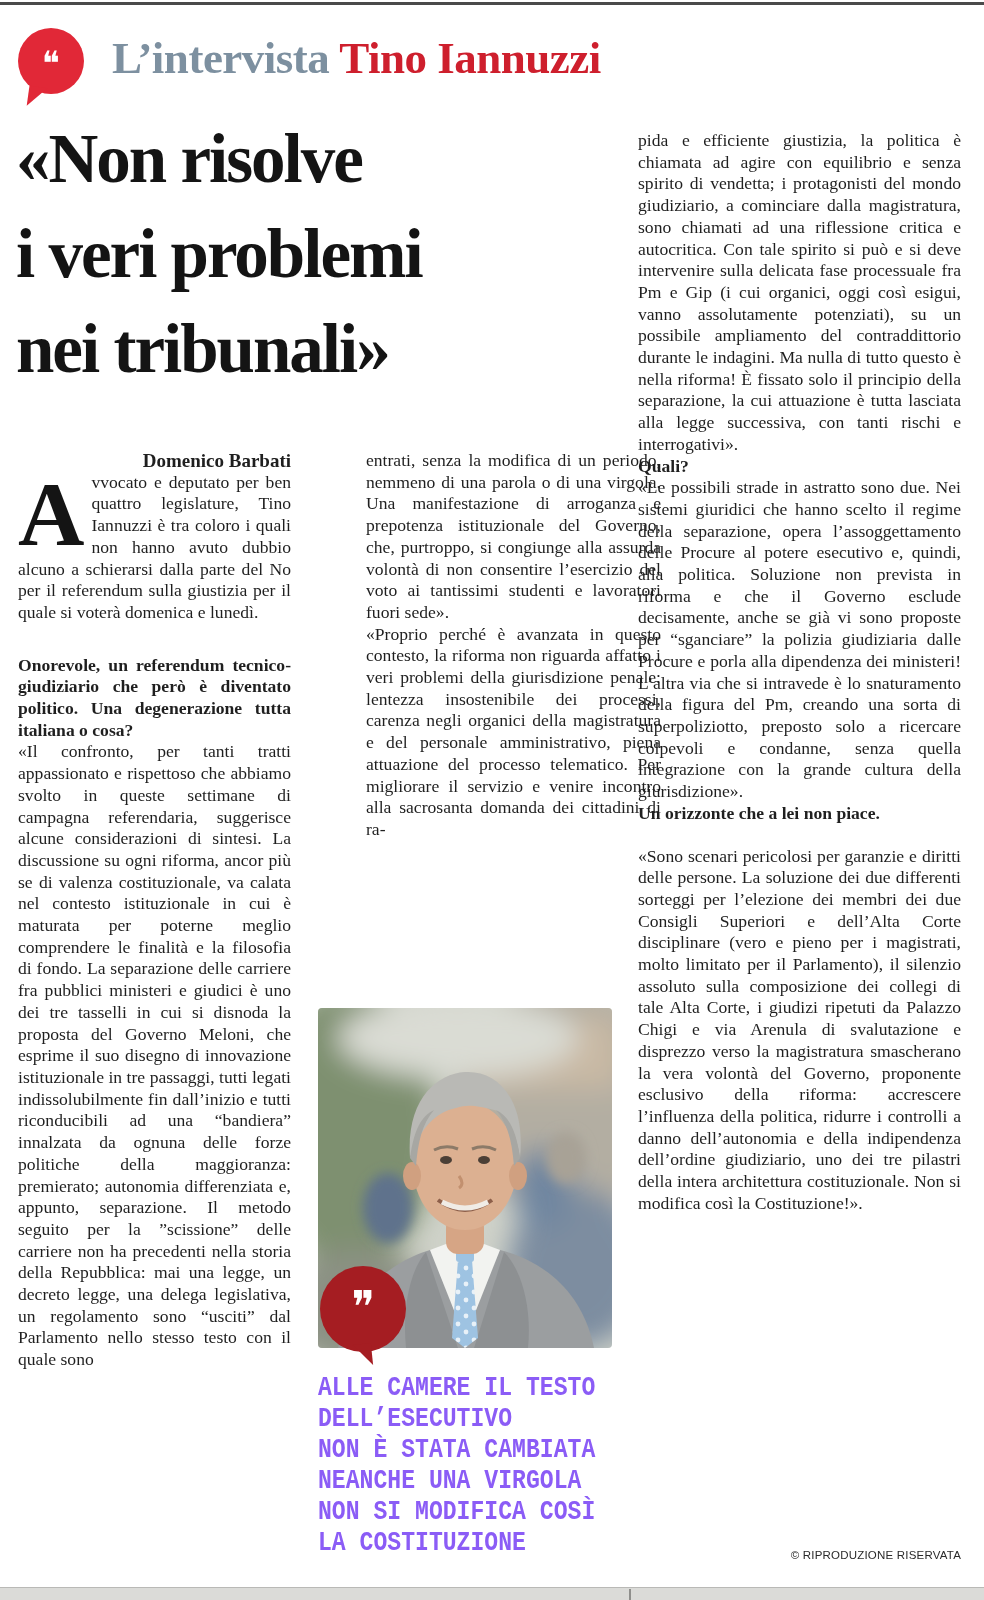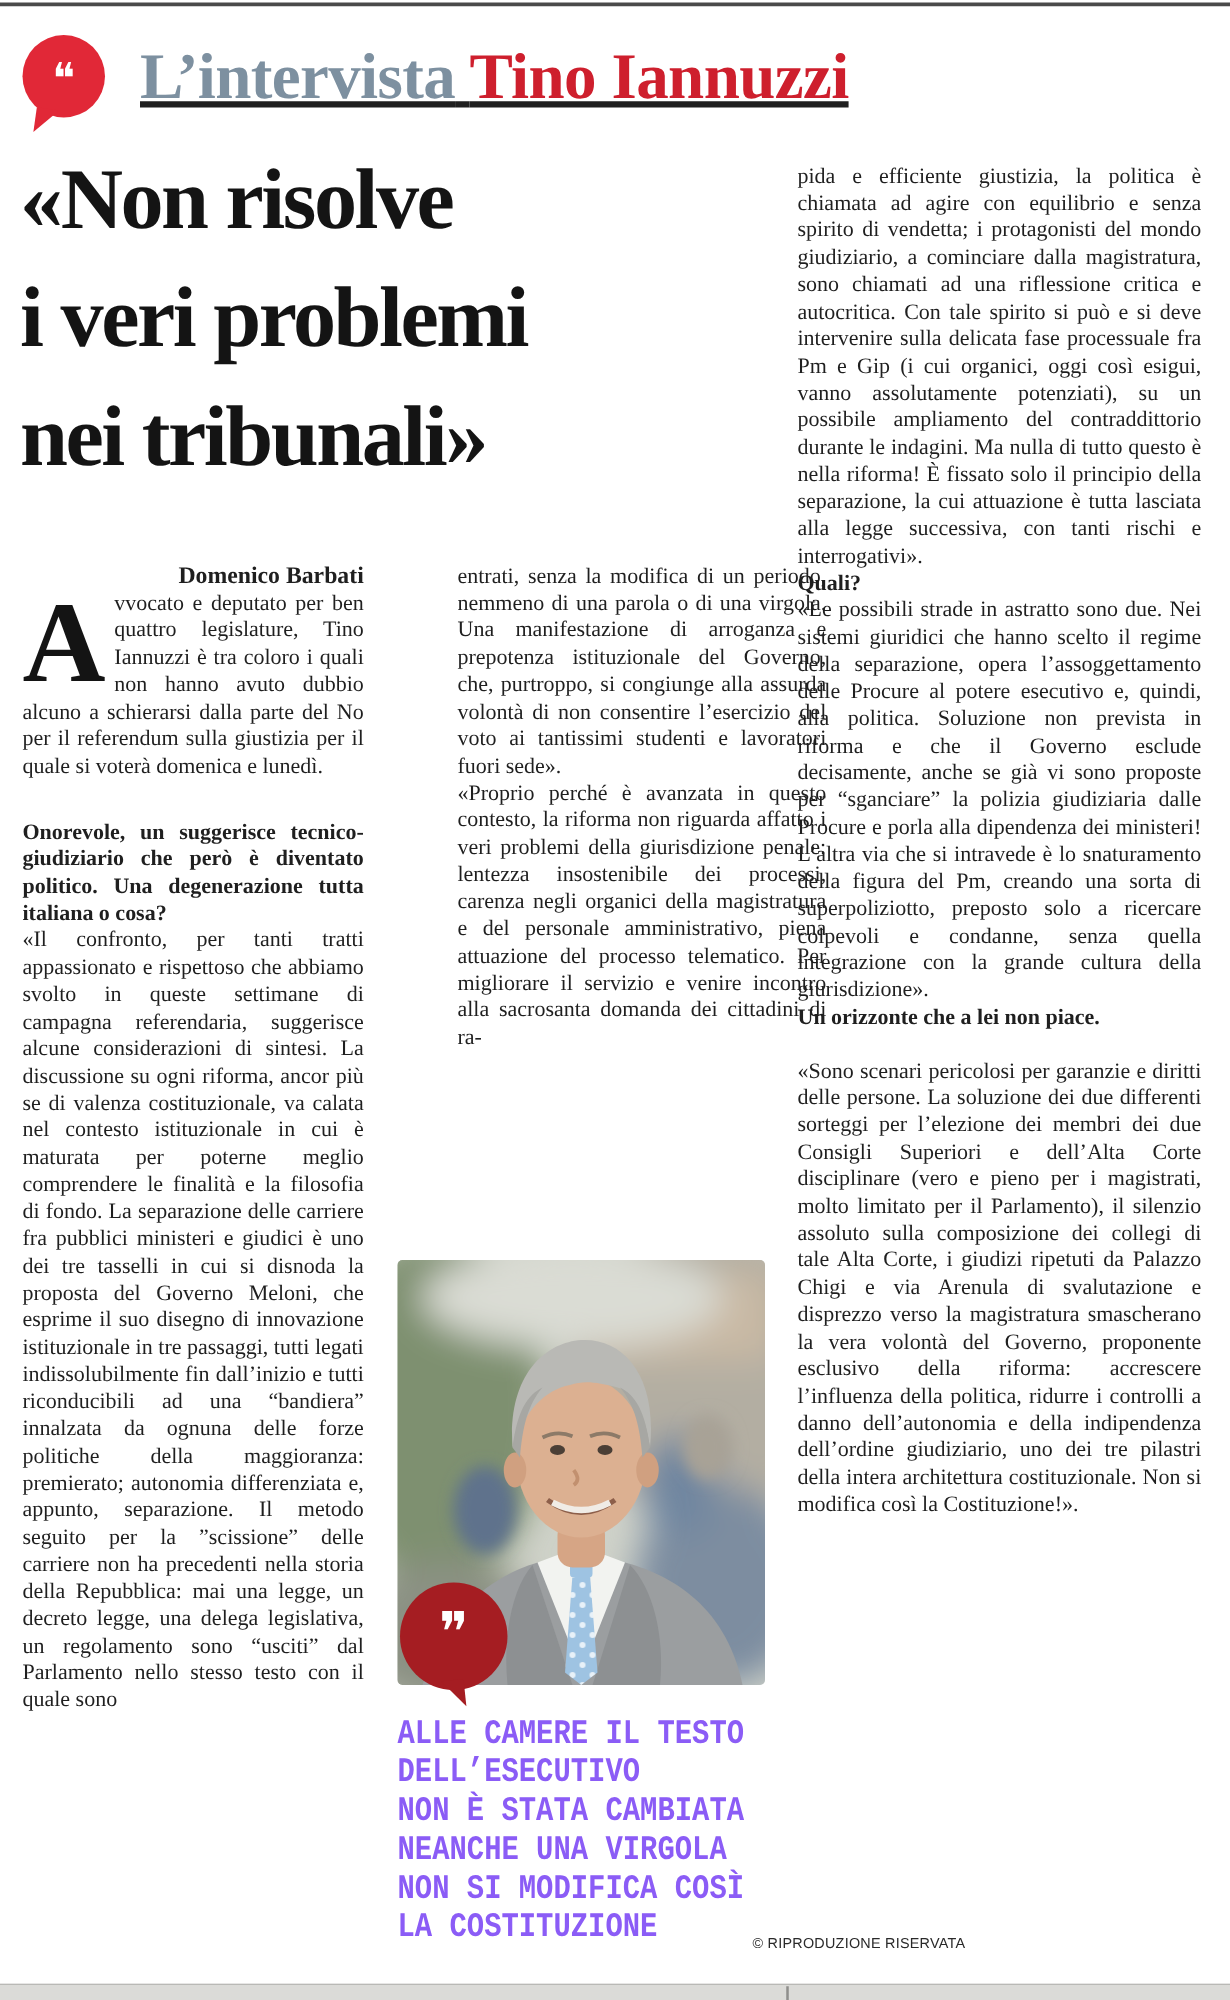--- a/index.html
+++ b/index.html
@@ -20,22 +20,22 @@
   .quote-badge .tail{
     position:absolute;left:10px;bottom:-13px;width:0;height:0;
     border-top:20px solid #e12837;border-right:18px solid transparent;
     transform:rotate(8deg);
   }
   .quote-glyph{
     color:#ffffff;font-family:"DejaVu Sans", sans-serif;font-size:34px;
     line-height:1;transform:translateY(2px);
   }
   .kicker-text{
-    position:absolute;left:94px;top:8px;font-weight:700;font-size:52px;
-    letter-spacing:-0.5px;white-space:nowrap;text-decoration:underline;
+    position:absolute;left:94px;top:8px;font-weight:700;font-size:45px;
+    letter-spacing:-0.5px;white-space:nowrap;
   }
   .kicker-label{color:#7d90a0;}
   .kicker-subject{color:#ce1f2d;}
 
   
   .headline{left:16px;top:112px;width:610px;}
   .headline .hl-line{
     font-weight:700;font-size:69px;line-height:95px;color:#141414;
     letter-spacing:-2px;white-space:nowrap;
   }
@@ -72,21 +72,21 @@
   
   .caption{left:318px;top:1372px;width:300px;color:#8b5cf6;
     font-family:Liberation Mono, monospace;font-weight:700;}
   .caption .cap-line{
     font-size:27.5px;line-height:31px;letter-spacing:0;white-space:nowrap;
     transform:scaleX(0.84);transform-origin:left center;
   }
 
   
   .copyright{
-    left:602px;top:1549px;width:323px;text-align:left;
+    left:638px;top:1549px;width:323px;text-align:right;
     font-family:"Liberation Sans", sans-serif;font-size:11.5px;color:#2a2a2a;
     letter-spacing:0.2px;
   }
 
   
   .bottom-strip{
     left:0;top:1587px;width:984px;height:13px;background:#dbdbd8;
     border-top:1px solid #b9b9b6;
   }
   .bottom-tick{left:629px;top:1589px;width:2px;height:11px;background:#8f8f8c;}
@@ -109,21 +109,21 @@
 
 <div class="abs headline">
   <div class="hl-line">«Non risolve</div>
   <div class="hl-line">i veri problemi</div>
   <div class="hl-line">nei tribunali»</div>
 </div>
 
 <div class="abs col col1">
   <p class="byline">Domenico Barbati</p>
   <p class="lead"><span class="dropcap">A</span><span>vvocato e deputato per ben quattro legislature, Tino Iannuzzi è tra coloro i quali non hanno avuto dubbio alcuno a schierarsi dalla parte del No per il referendum sulla giustizia per il quale si voterà domenica e lunedì.</span></p>
-  <p class="q">Onorevole, un suggerisce tecnico-giudiziario che però è diventato politico. Una degenerazione tutta italiana o cosa?</p>
+  <p class="q">Onorevole, un referendum tecnico-giudiziario che però è diventato politico. Una degenerazione tutta italiana o cosa?</p>
   <p>«Il confronto, per tanti tratti appassionato e rispettoso che abbiamo svolto in queste settimane di campagna referendaria, suggerisce alcune considerazioni di sintesi. La discussione su ogni riforma, ancor più se di valenza costituzionale, va calata nel contesto istituzionale in cui è maturata per poterne meglio comprendere le finalità e la filosofia di fondo. La separazione delle carriere fra pubblici ministeri e giudici è uno dei tre tasselli in cui si disnoda la proposta del Governo Meloni, che esprime il suo disegno di innovazione istituzionale in tre passaggi, tutti legati indissolubilmente fin dall’inizio e tutti riconducibili ad una “bandiera” innalzata da ognuna delle forze politiche della maggioranza: premierato; autonomia differenziata e, appunto, separazione. Il metodo seguito per la ”scissione” delle carriere non ha precedenti nella storia della Repubblica: mai una legge, un decreto legge, una delega legislativa, un regolamento sono “usciti” dal Parlamento nello stesso testo con il quale sono</p>
 </div>
 
 <div class="abs col col2">
   <p>entrati, senza la modifica di un periodo, nemmeno di una parola o di una virgola. Una manifestazione di arroganza e prepotenza istituzionale del Governo, che, purtroppo, si congiunge alla assurda volontà di non consentire l’esercizio del voto ai tantissimi studenti e lavoratori fuori sede».</p>
   <p>«Proprio perché è avanzata in questo contesto, la riforma non riguarda affatto i veri problemi della giurisdizione penale: lentezza insostenibile dei processi, carenza negli organici della magistratura e del personale amministrativo, piena attuazione del processo telematico. Per migliorare il servizio e venire incontro alla sacrosanta domanda dei cittadini di ra-</p>
 </div>
 
 <div class="abs col col3">
   <p>pida e efficiente giustizia, la politica è chiamata ad agire con equilibrio e senza spirito di vendetta; i protagonisti del mondo giudiziario, a cominciare dalla magistratura, sono chiamati ad una riflessione critica e autocritica. Con tale spirito si può e si deve intervenire sulla delicata fase processuale fra Pm e Gip (i cui organici, oggi così esigui, vanno assolutamente potenziati), su un possibile ampliamento del contraddittorio durante le indagini. Ma nulla di tutto questo è nella riforma! È fissato solo il principio della separazione, la cui attuazione è tutta lasciata alla legge successiva, con tanti rischi e interrogativi».</p>

